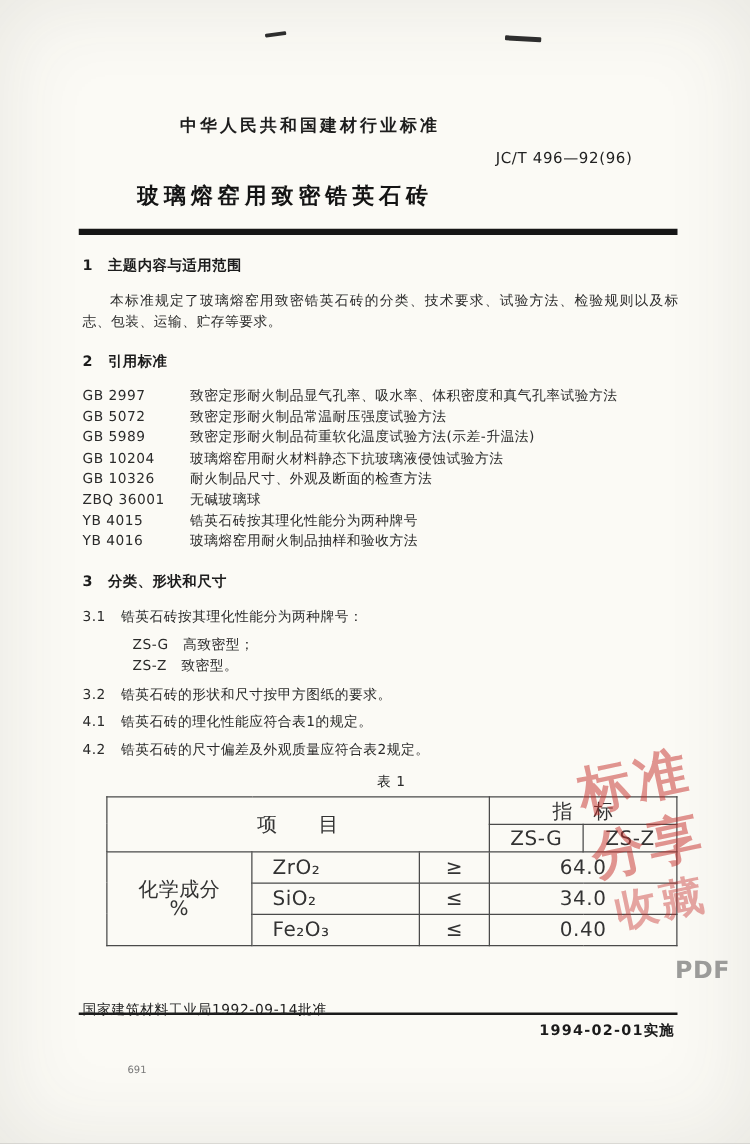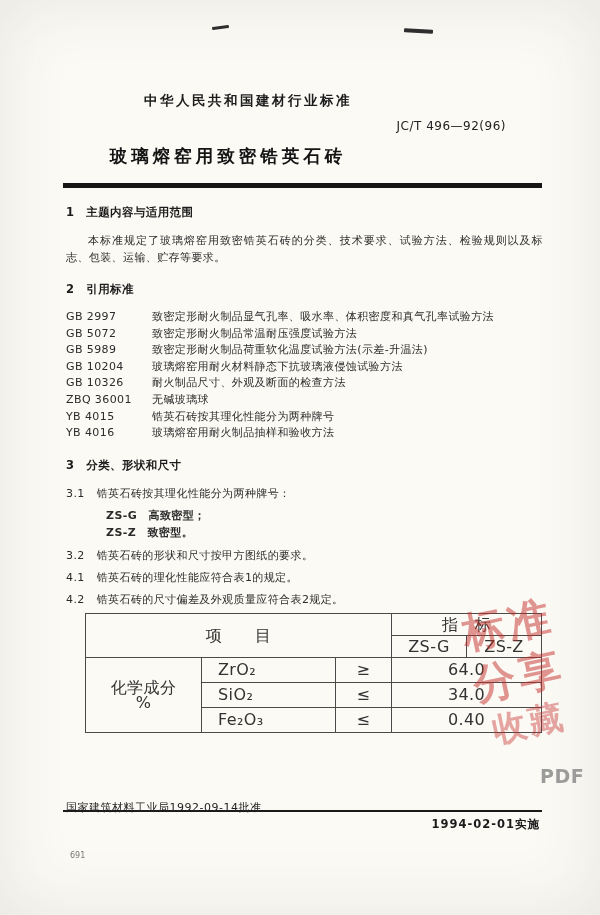--- a/index.html
+++ b/index.html
@@ -35,37 +35,37 @@
   .content { position:absolute; top:204px; left:66px; width:477px; font-size:11px; line-height:17px; letter-spacing:0.4px; color:#2b2b2b; }
   .sec-heading { font-size:11.5px; font-weight:bold; color:#1c1c1c; margin-bottom:11px; }
   .para { text-indent:2em; margin-bottom:3px; text-align:justify; }
   .mt { margin-top:15px; }
 
   .ref-line { line-height:16.6px; white-space:nowrap; }
   .ref-code { display:inline-block; width:86px; }
 
   .clause { margin-bottom:5px; }
   .clause-label { display:inline-block; margin-right:12px;text-align:right; }
-  .grade-line { padding-left:40px; line-height:17.5px;font-weight:bold; }
+  .grade-line { padding-left:40px; line-height:17.5px; }
 
   
   .tbl-caption { width:456px; margin:9px 0 3px 19px; text-align:center; font-size:11px; color:#2a2a2a; }
   table.t1 { border-collapse:collapse; margin-left:19px; width:456px; table-layout:fixed; }
   table.t1 td { border:1px solid #4a4a4a; text-align:center; font-size:16px; padding:2px 3px; color:#333; }
   .hdr-row td { height:21px; }
   .hdr-row2 td { height:16px; }
   .body-row td { height:25px; }
   .group-cell { white-space:pre-line; line-height:15px; }
   .formula-cell { text-align:left !important; padding-left:16px !important; }
 
   
   .footer-rule { position:absolute; top:810px; left:63px; width:479px; height:2px; background:#1a1a1a; }
   .footer-left { position:absolute; top:800px; left:66px; font-size:11px; letter-spacing:0.5px; color:#222; }
   .footer-right { position:absolute; top:817px; right:60px; font-size:11.5px; font-weight:600; letter-spacing:1px; color:#1b1b1b; }
-  .page-num { position:absolute; top:851px; left:70px; font-size:8px; color:#777; }
+  .page-num { position:absolute; top:851px; left:102px; font-size:8px; color:#777; }
 
   
   .stamp {
     position:absolute; left:443px; top:598px; width:150px;
     transform:rotate(-12deg); color:rgba(197,45,42,0.50);
     font-weight:bold; text-align:center; line-height:1.25; pointer-events:none;
   }
   .stamp-line { font-size:42px; letter-spacing:4px; }
   .stamp-line-3 { font-size:34px; letter-spacing:3px; color:rgba(197,45,42,0.42); }
   .pdf-mark { position:absolute; left:540px; top:765px; font-size:19px; font-weight:bold; color:#9b9b99; letter-spacing:0.5px; }
@@ -110,20 +110,21 @@
       <span class="clause-label">3.2</span><span>锆英石砖的形状和尺寸按甲方图纸的要求。</span>
     </div>
 
     <div class="clause">
       <span class="clause-label">4.1</span><span>锆英石砖的理化性能应符合表1的规定。</span>
     </div>
     <div class="clause">
       <span class="clause-label">4.2</span><span>锆英石砖的尺寸偏差及外观质量应符合表2规定。</span>
     </div>
 
+    <div class="tbl-caption">表 1</div>
 
     <table class="t1">
       <colgroup>
         <col style="width:116px">
           <col style="width:134px">
           <col style="width:56px">
           <col style="width:75px">
           <col style="width:75px">
       </colgroup>
       <tbody>

